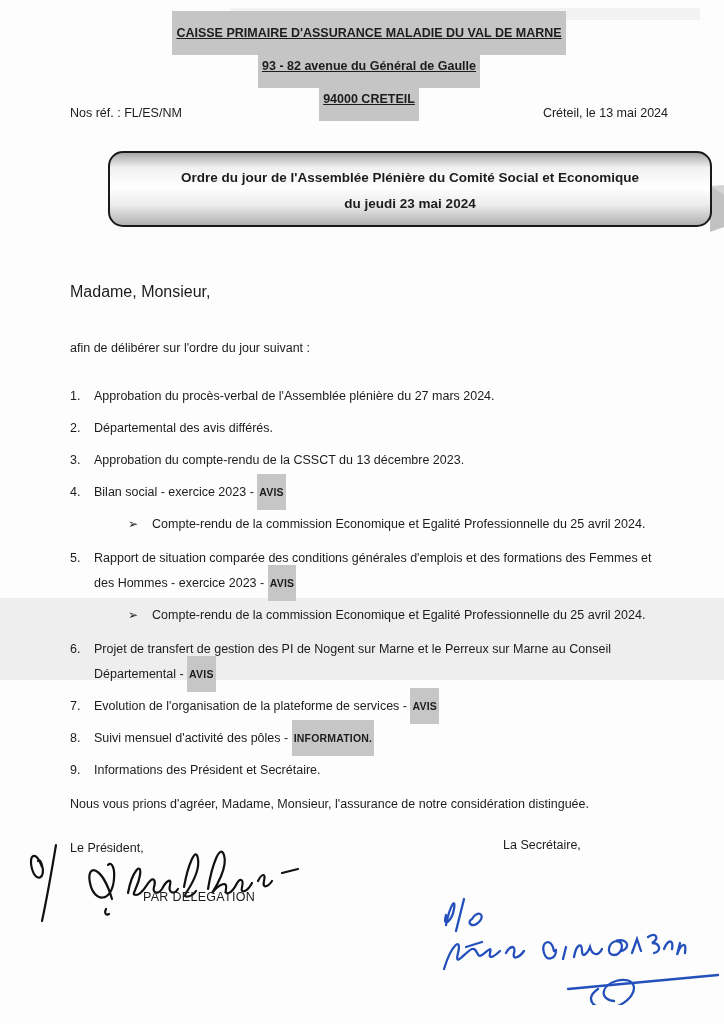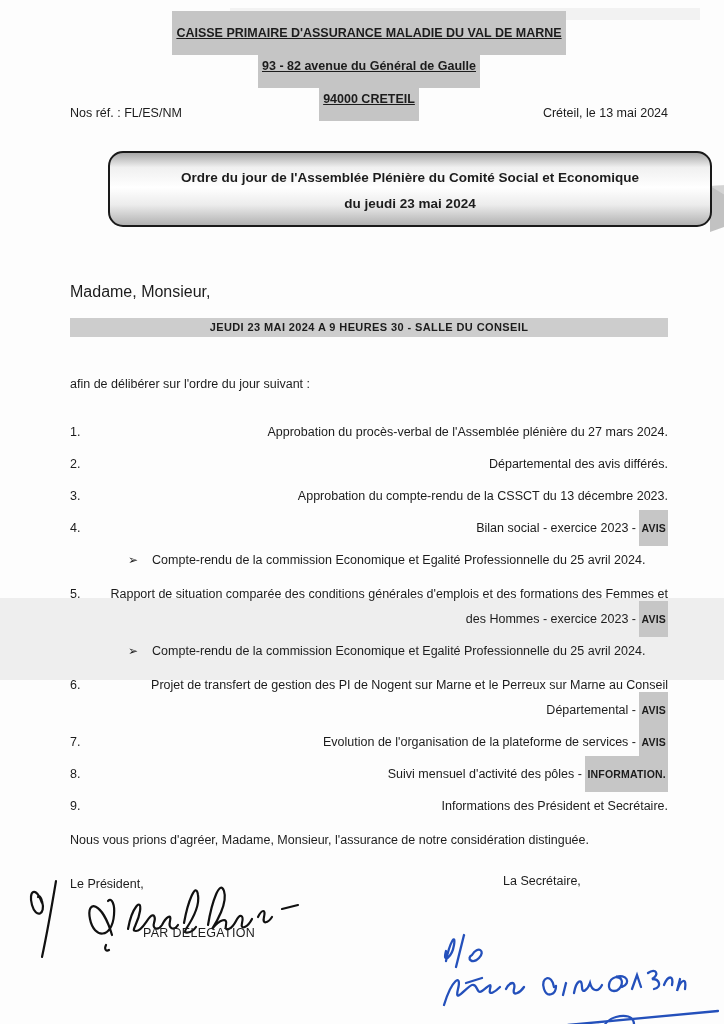--- a/index.html
+++ b/index.html
@@ -35,21 +35,21 @@
   .salutation{margin:56px 0 0 0;font-size:16px;}
   .intro{margin:17px 0 0 0;font-size:12.5px;line-height:26px;}
   .banner{
     margin-top:17px;height:19px;line-height:19px;background:#cdcdcd;
     text-align:center;font-weight:bold;font-size:11px;letter-spacing:.4px;
   }
   .agenda-intro{margin:40px 0 0 0;font-size:12.5px;}
   .agenda{margin-top:29px;}
   .agenda-item{display:flex;margin-bottom:7px;font-size:12.5px;line-height:25px;}
   .agenda-item .num{flex:0 0 24px;}
-  .agenda-item .txt{flex:1;text-align:right;}
+  .agenda-item .txt{flex:1;}
   .tagwrap{white-space:nowrap;}
   .tag{background:#c6c6c6;font-weight:bold;font-size:10.5px;letter-spacing:.2px;padding:12px 2px;}
   .agenda-sub{margin:1px 0 9px 58px;font-size:12.5px;line-height:25px;}
   .agenda-sub .arrow{margin-right:14px;font-size:12px;}
   .closing{margin:14px 0 0 0;font-size:12.5px;}
   
   .sig-section{position:relative;height:172px;margin-top:22px;font-size:12.5px;}
   .sig-role-left{position:absolute;left:0;top:8px;}
   .sig-role-right{position:absolute;left:433px;top:5px;}
   .sig-black{position:absolute;left:-42px;top:4px;}
@@ -80,21 +80,20 @@
         <polygon points="0,2 27,1 42,17 20,14" fill="#d4d4d4"></polygon>
       </svg>
       <div class="title-box">
         <div>Ordre du jour de l'Assemblée Plénière du Comité Social et Economique</div>
         <div>du jeudi 23 mai 2024</div>
       </div>
     </div>
 
     <p class="salutation">Madame, Monsieur,</p>
 
-    <div class="banner">JEUDI 23 MAI  2024 A 9 HEURES 30 - SALLE DU CONSEIL</div>
 
     <p class="agenda-intro">afin de délibérer sur l'ordre du jour suivant :</p>
 
     <div class="agenda" id="agenda-list">
         <div class="agenda-item">
           <span class="num">1.</span>
           <span class="txt">Approbation du procès-verbal de l'Assemblée plénière du 27 mars 2024.</span>
         </div>
         <div class="agenda-item">
           <span class="num">2.</span>

